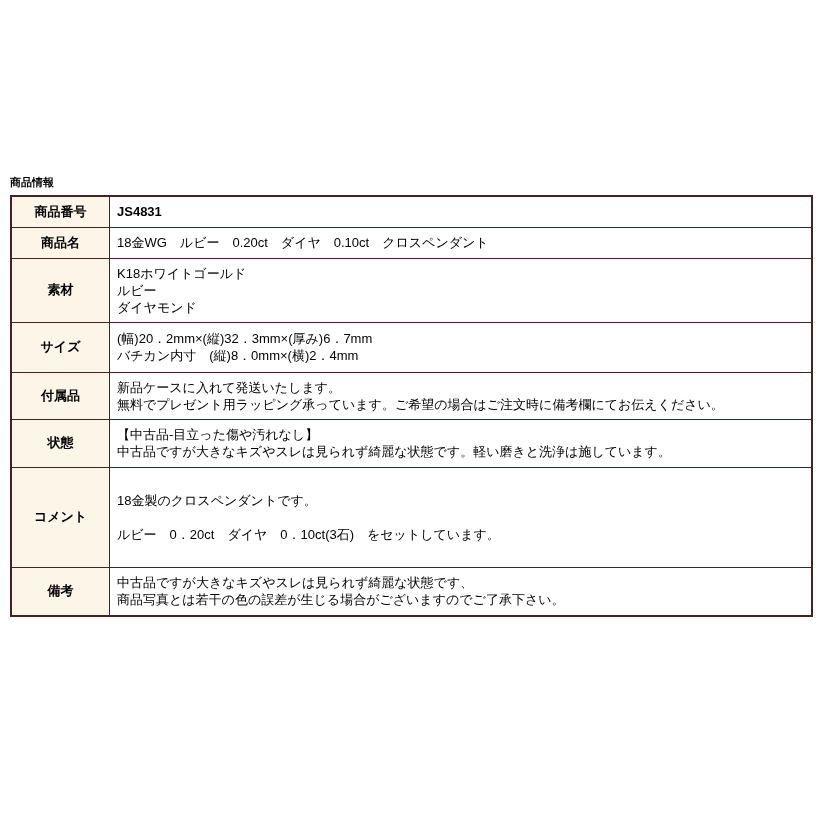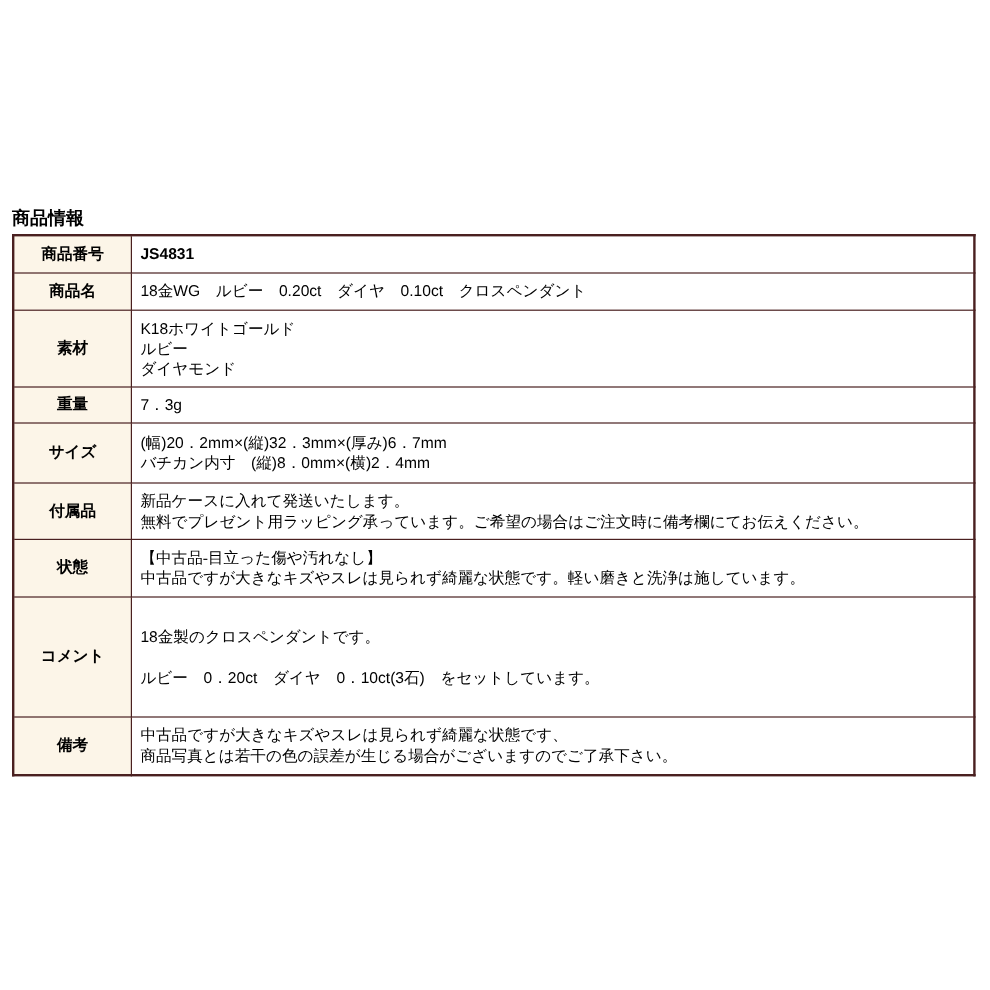--- a/index.html
+++ b/index.html
@@ -16,21 +16,21 @@
     background: #ffffff;
     overflow: hidden;
   }
   .content {
     position: absolute;
     left: 10px;
     top: 173px;
     width: 804px;
   }
   .page-title {
-    font-size: 15px;
+    font-size: 11px;
     font-weight: bold;
     line-height: 19px;
     margin: 0 0 3px 0;
     color: #000000;
   }
   table.info-table {
     border-collapse: collapse;
     width: 803px;
     table-layout: fixed;
     border: 2px solid #4a2020;
@@ -91,26 +91,20 @@
           </td>
         </tr>
         <tr class="r2">
           <td class="label-cell">素材</td>
           <td class="value-cell">
             <div class="value-line">K18ホワイトゴールド</div>
             <div class="value-line">ルビー</div>
             <div class="value-line">ダイヤモンド</div>
           </td>
         </tr>
-        <tr class="r3">
-          <td class="label-cell">重量</td>
-          <td class="value-cell">
-            <div class="value-line">7．3g</div>
-          </td>
-        </tr>
         <tr class="r4">
           <td class="label-cell">サイズ</td>
           <td class="value-cell">
             <div class="value-line">(幅)20．2mm×(縦)32．3mm×(厚み)6．7mm</div>
             <div class="value-line">バチカン内寸　(縦)8．0mm×(横)2．4mm</div>
           </td>
         </tr>
         <tr class="r5">
           <td class="label-cell">付属品</td>
           <td class="value-cell">

